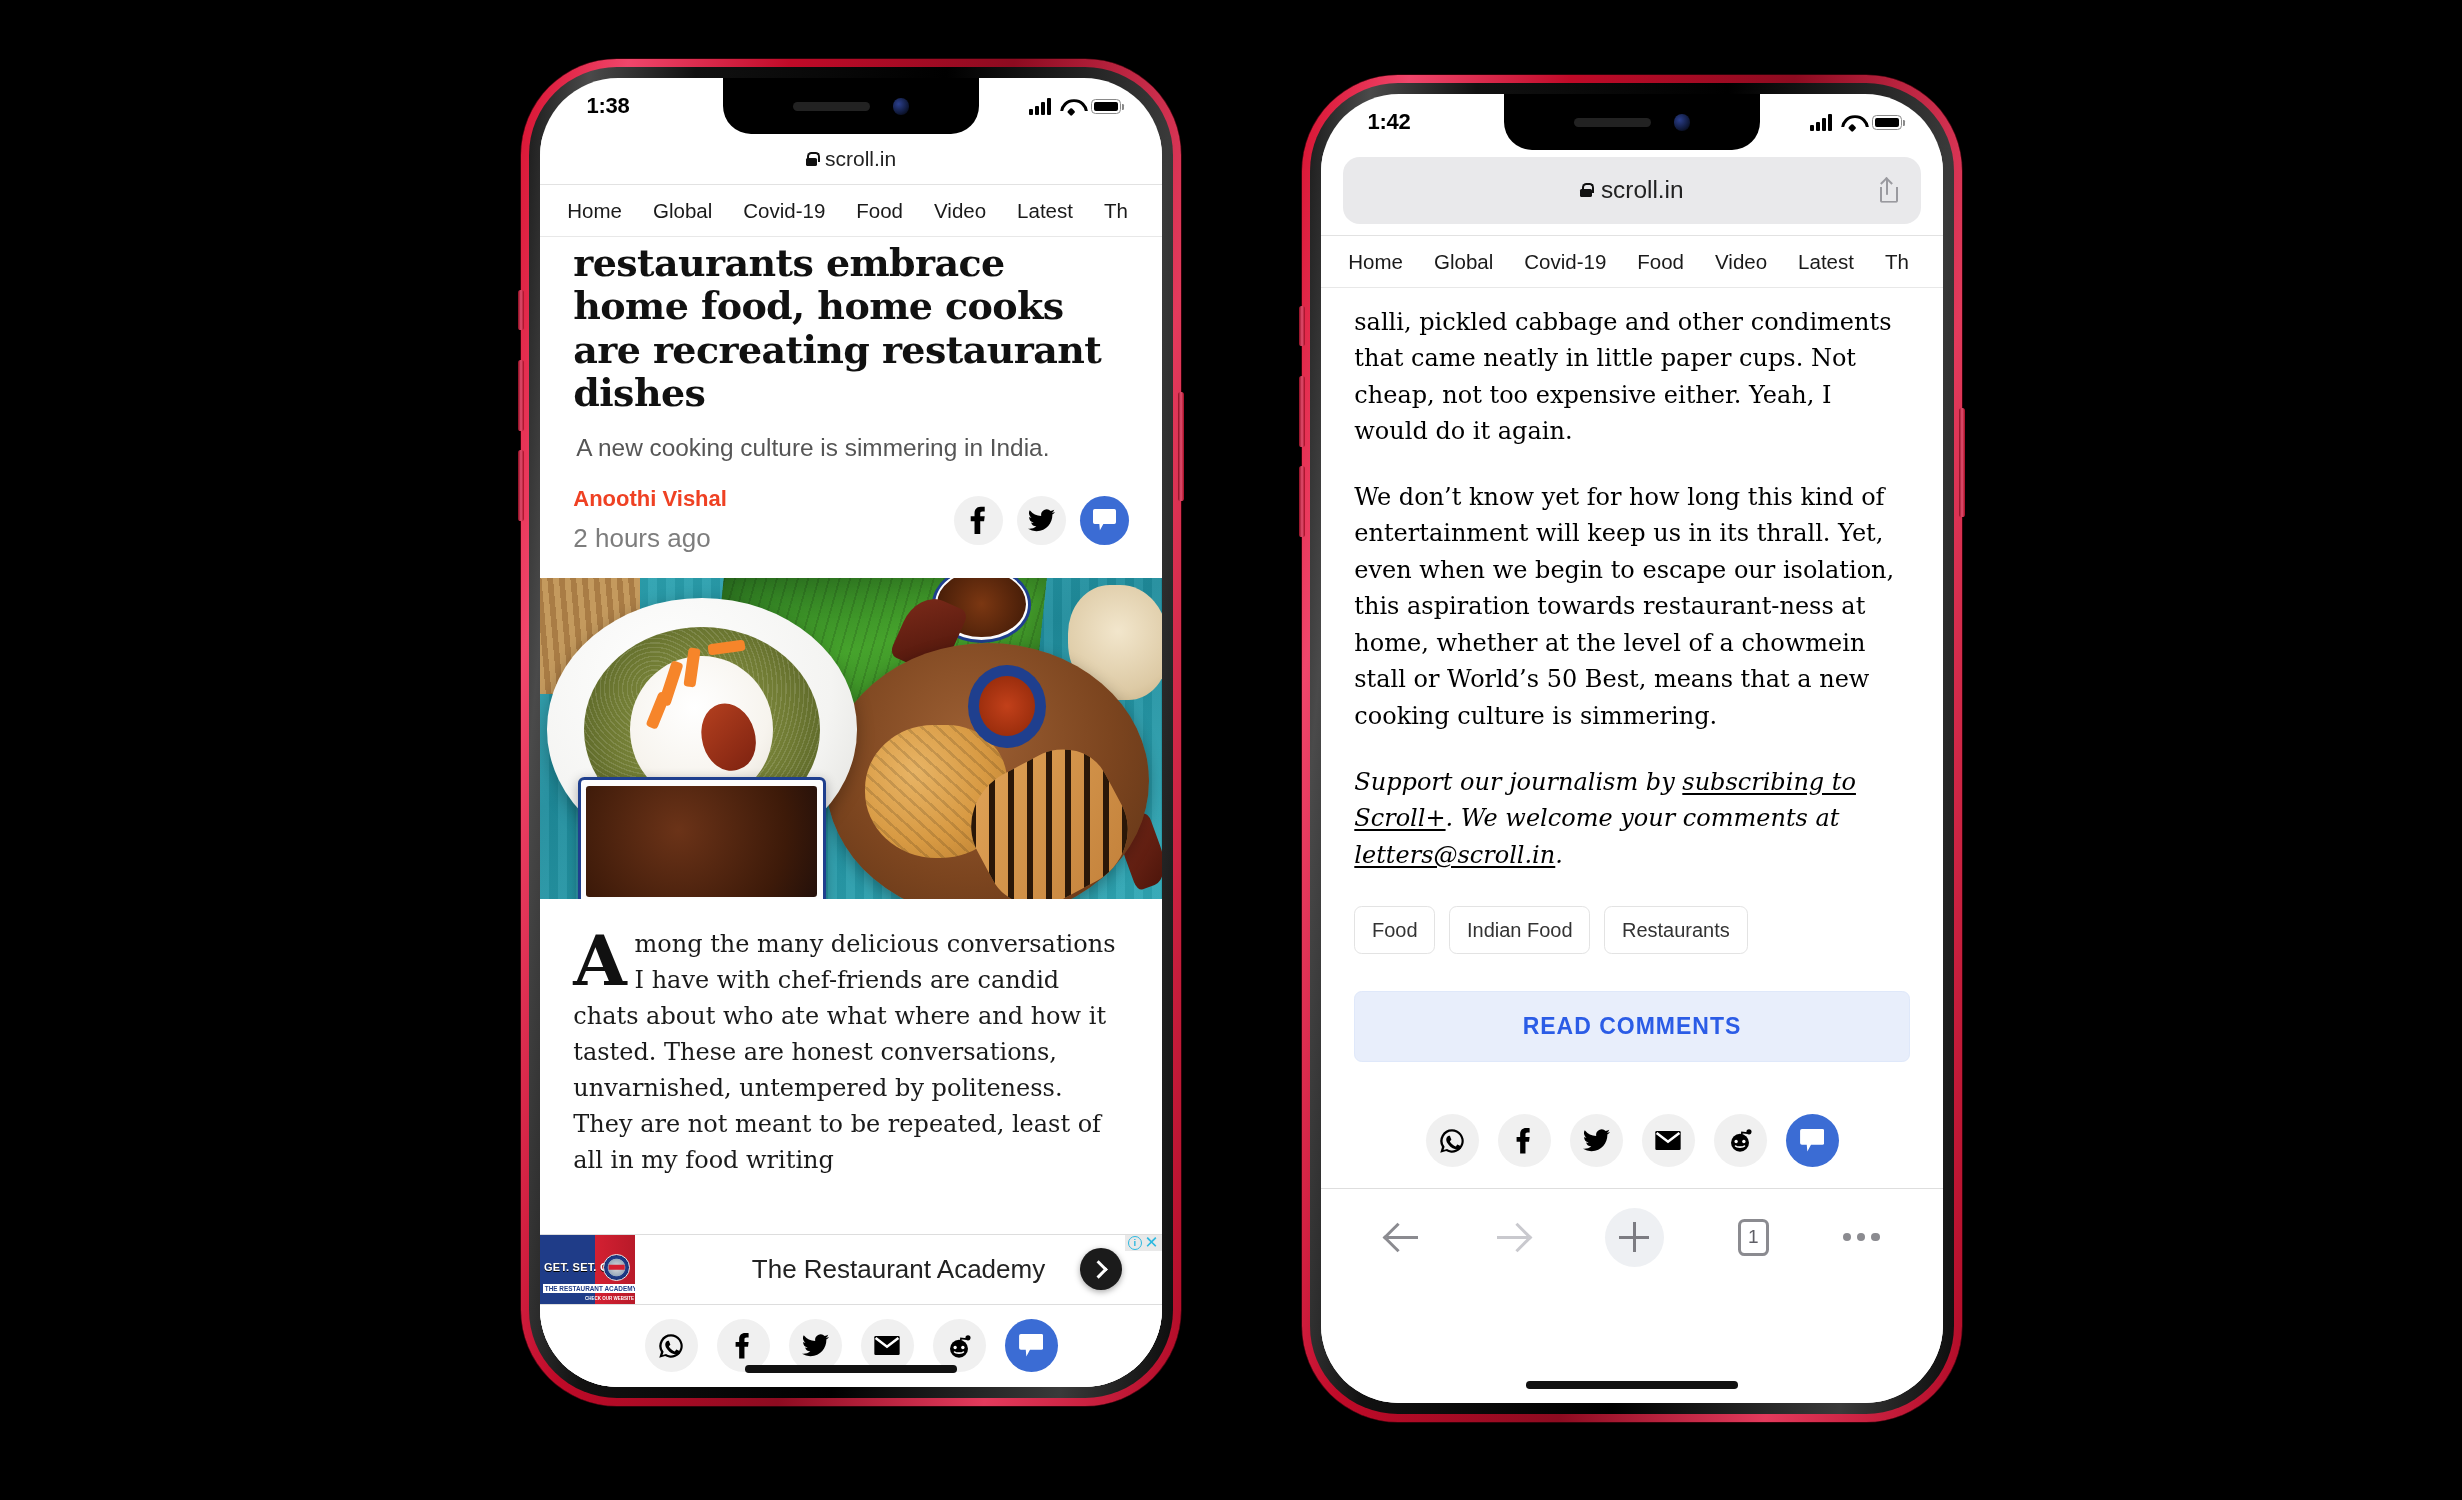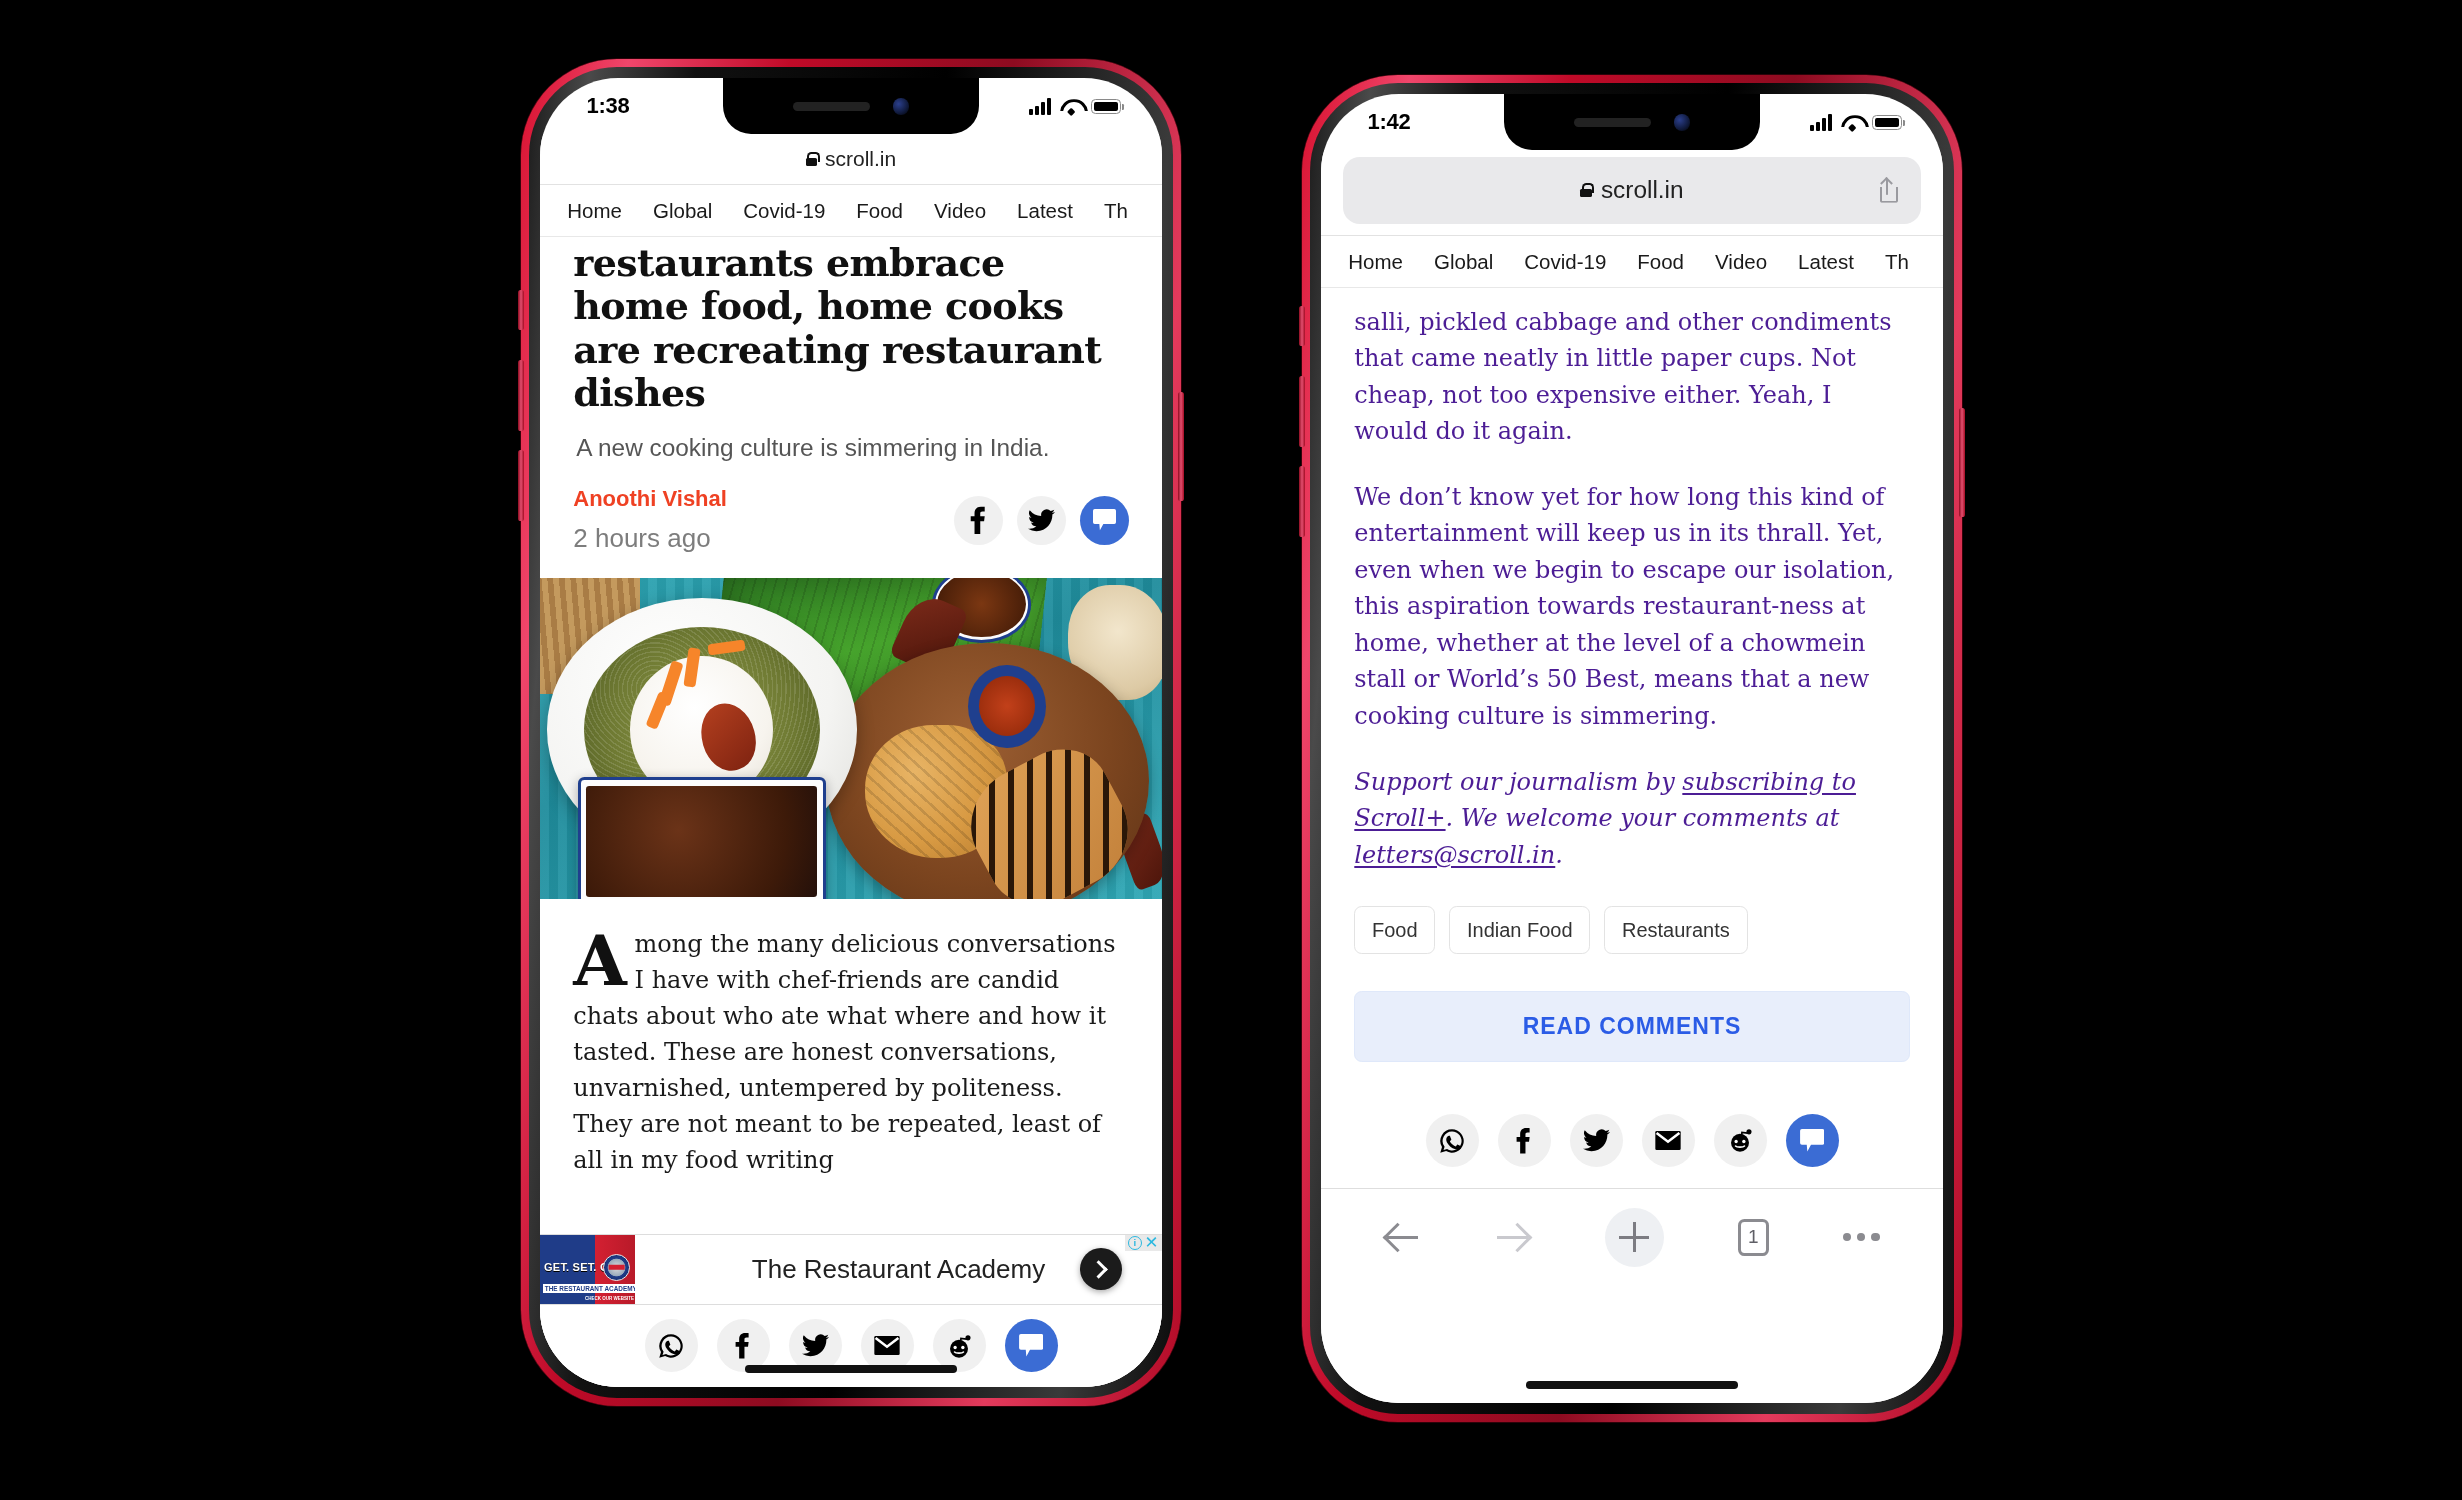--- a/index.html
+++ b/index.html
@@ -160,21 +160,21 @@
   }
   .body {
     padding:27px 33px 0; font-family:"DejaVu Serif", serif;
     font-size:24px; line-height:1.5; color:#1a1a1a; text-align:left;
   }
   .dropcap {
     float:left; font-family:"DejaVu Serif", serif; font-weight:bold;
     font-size:69px; line-height:0.82; padding:6.4px 7.7px 0 0; color:#111;
   }
   .body-p2 { padding:26px 33px 0; font-family:"DejaVu Serif", serif;
-             font-size:24px; line-height:1.52; color:#4c1d95; }
+             font-size:24px; line-height:1.52; color:#000000; }
   .body-italic { font-style:italic; }
   .ulink { text-decoration:underline; text-underline-offset:3.2px; }
 
   
   .ad {
     position:absolute; left:0; bottom:82px; width:100%; height:71px;
     background:#fff; border-top:1px solid #ddd; border-bottom:1px solid #ddd;
     display:flex; align-items:center;
   }
   .ad-thumb {

